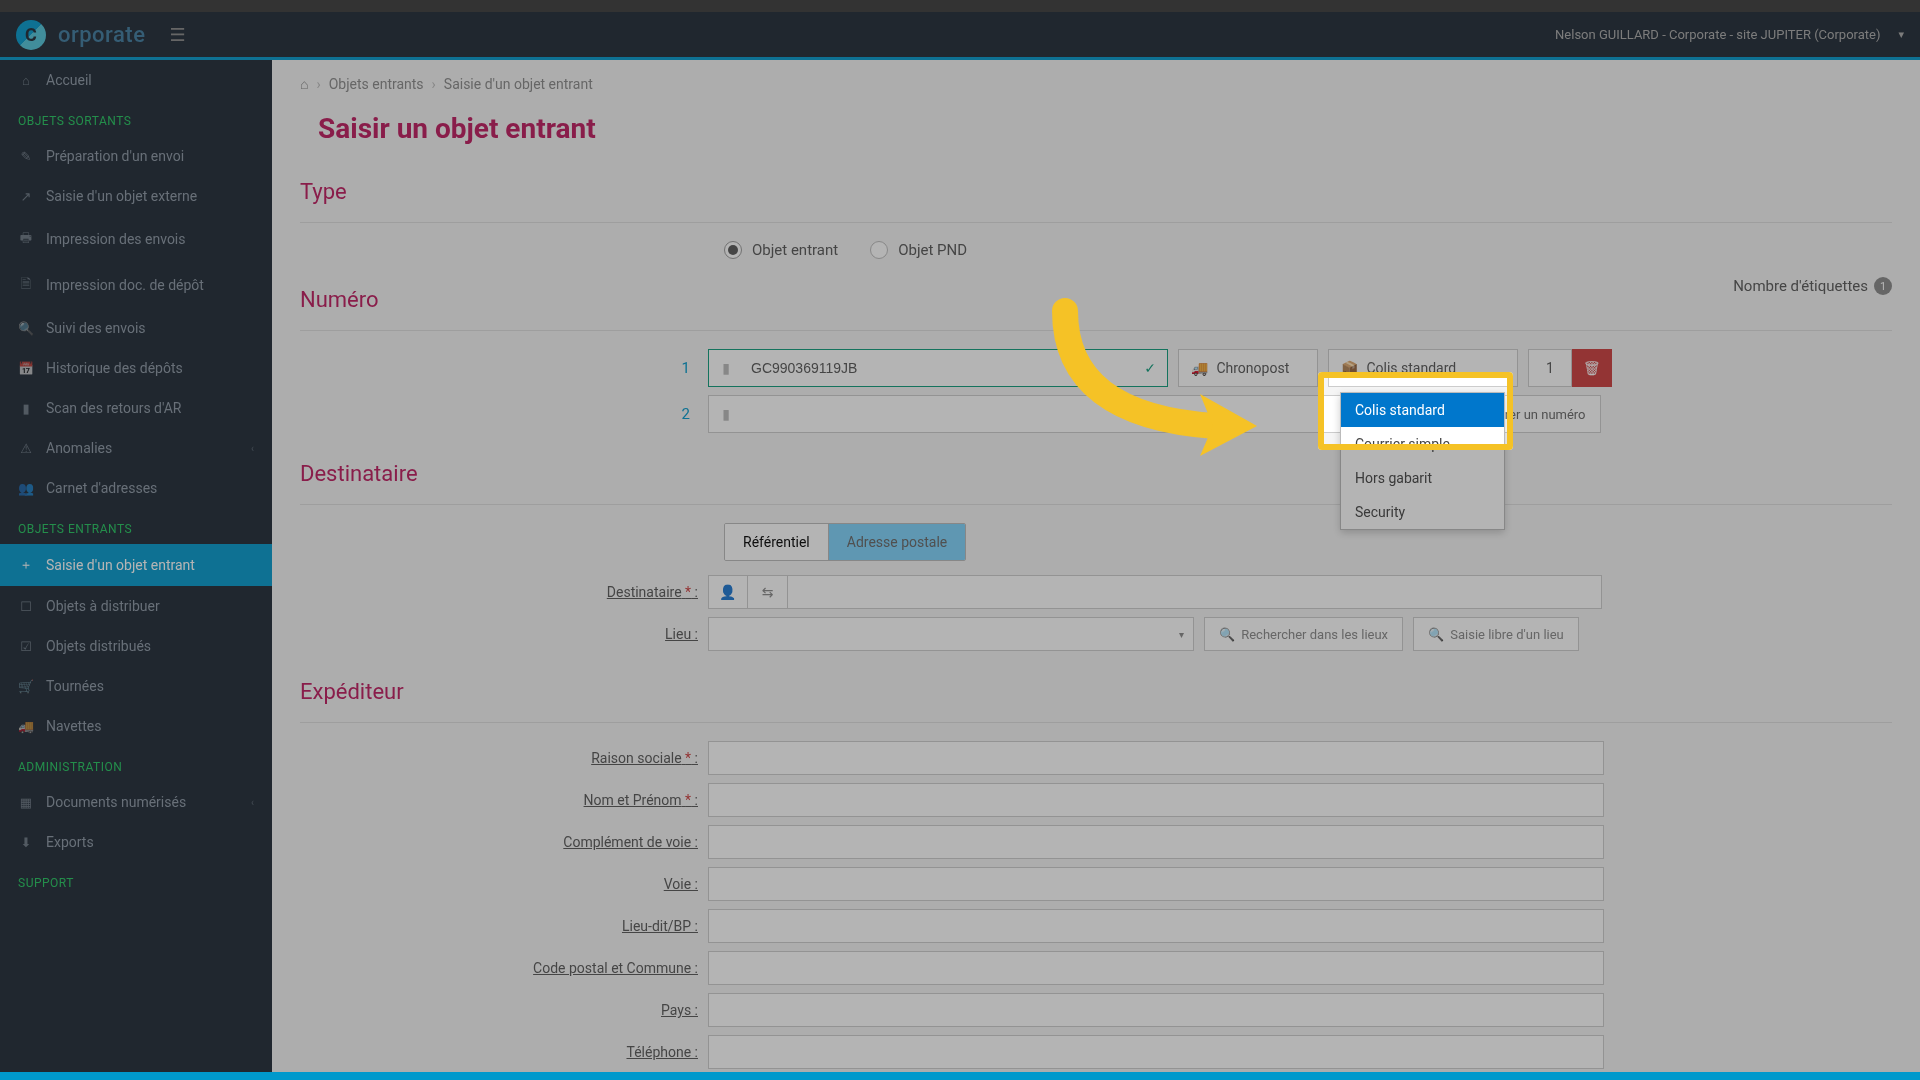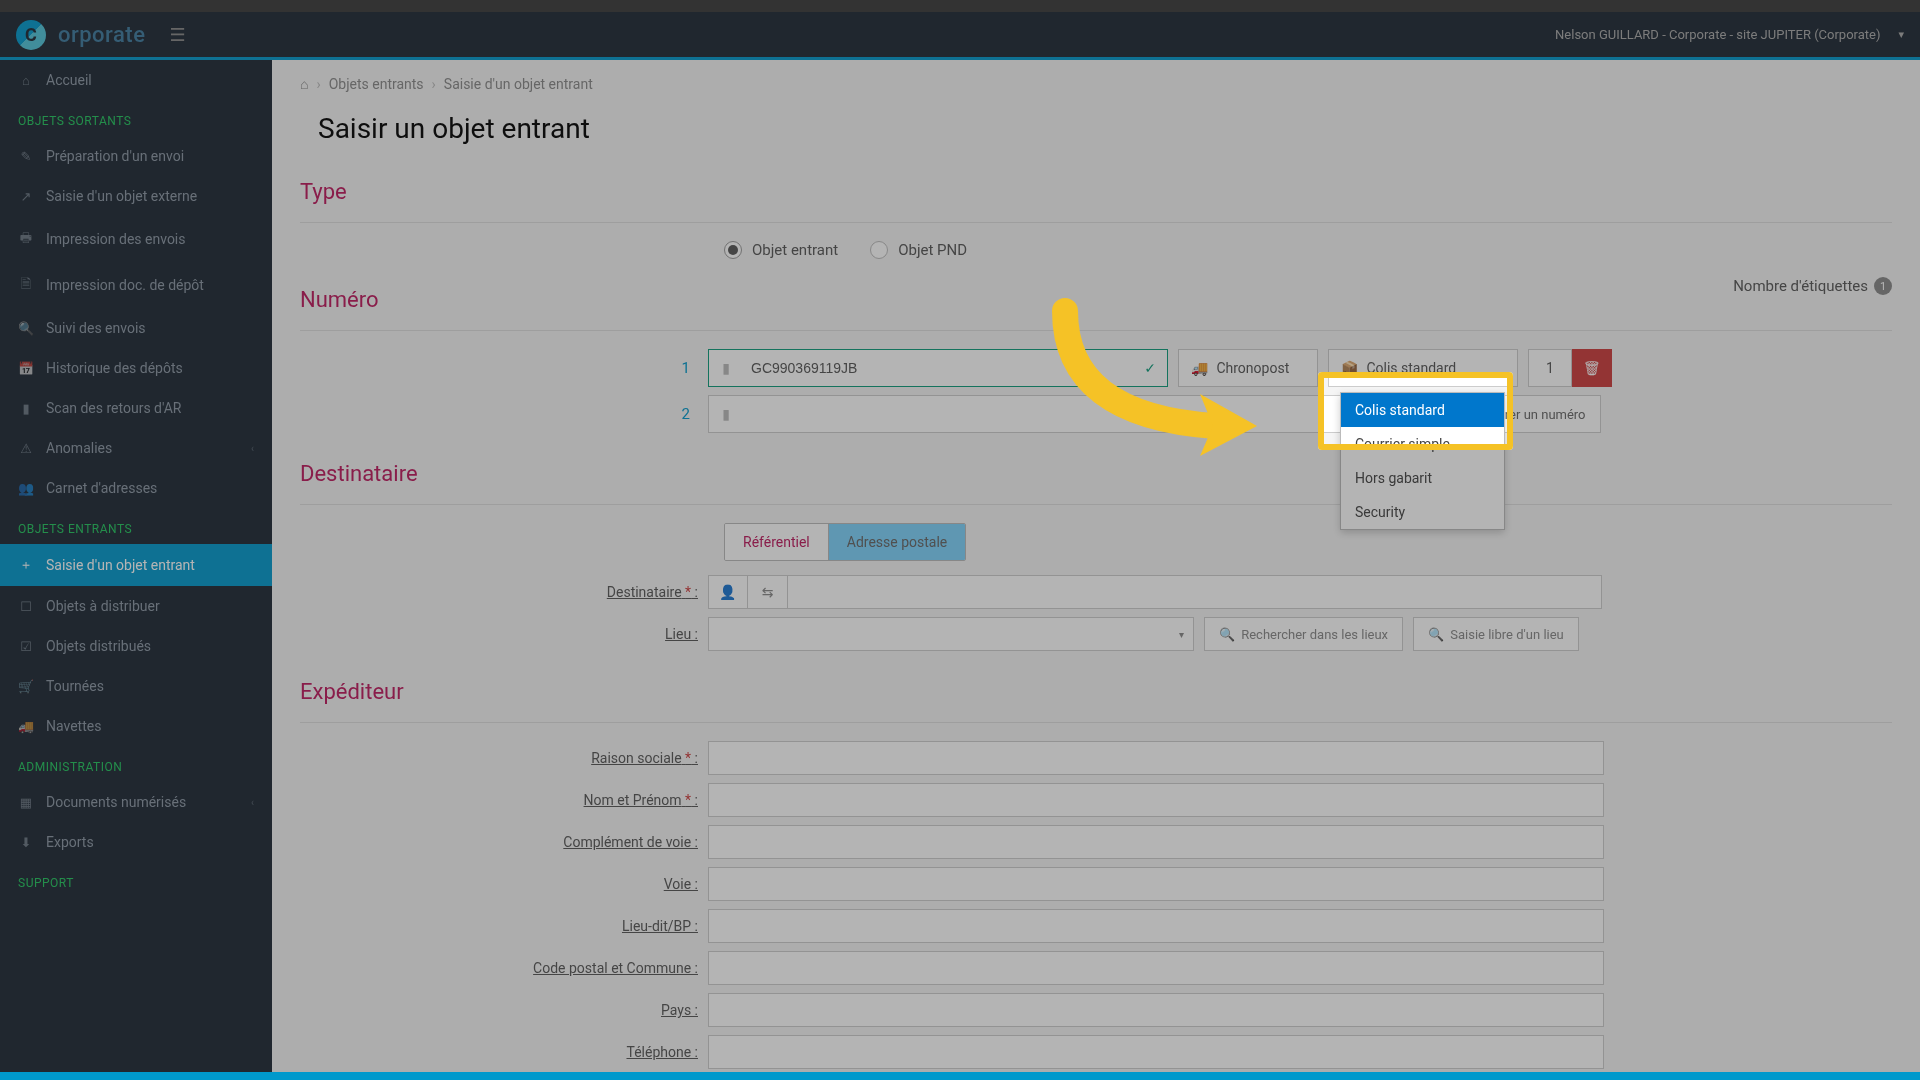--- a/index.html
+++ b/index.html
@@ -24,21 +24,21 @@
 .sidebar-header { padding: 14px 18px 8px; font-size: 12px; color: #22c55e; text-transform: uppercase; letter-spacing: 0.5px; }
 .sidebar-icon { width: 16px; text-align: center; font-size: 13px; opacity: 0.7; }
 .sidebar-item.active .sidebar-icon { opacity: 1; }
 .sidebar-chevron { margin-left: auto; font-size: 10px; opacity: 0.5; }
 
 
 .main { position: absolute; left: 272px; top: 60px; right: 0; bottom: 0; background: #f5f5f5; overflow-y: auto; padding: 0 28px 40px; }
 .breadcrumb { padding: 16px 0; color: #888; font-size: 14px; display: flex; align-items: center; gap: 8px; }
 .breadcrumb a { color: #888; text-decoration: none; }
 .breadcrumb .sep { color: #bbb; }
-.page-title { font-size: 28px; font-weight: 400; color: #000000; padding: 4px 18px 24px; }
+.page-title { font-size: 28px; font-weight: 700; color: #be185d; padding: 4px 18px 24px; }
 
 .section-title { font-size: 22px; font-weight: 400; color: #be185d; padding: 10px 0; }
 .section-title-row { display: flex; justify-content: space-between; align-items: flex-start; }
 .label-count { font-size: 15px; color: #555; display: flex; align-items: center; gap: 6px; }
 .badge-circle { display: inline-flex; width: 18px; height: 18px; border-radius: 50%; background: #888; color: #fff; font-size: 11px; align-items: center; justify-content: center; }
 
 hr.divider { border: none; border-top: 1px solid #ddd; margin: 8px 0 18px; }
 
 
 .radio-row { display: flex; gap: 32px; padding-left: 424px; margin-bottom: 18px; }
@@ -57,21 +57,21 @@
 .numero-check { width: 34px; display: flex; align-items: center; justify-content: center; color: #0a9b7a; }
 .carrier-box { margin-left: 10px; height: 38px; border: 1px solid #ccc; background: #fff; display: flex; align-items: center; padding: 0 12px; gap: 8px; color: #555; font-size: 14px; flex: 0 0 140px; }
 .type-box { margin-left: 10px; height: 38px; border: 1px solid #ccc; background: #fff; display: flex; align-items: center; padding: 0 12px; gap: 8px; color: #555; font-size: 14px; flex: 0 0 190px; }
 .count-box { margin-left: 10px; height: 38px; width: 44px; border: 1px solid #ccc; background: #fff; display: flex; align-items: center; justify-content: center; color: #555; }
 .delete-btn { margin-left: 0; height: 38px; width: 40px; background: #cc3b3b; color: #fff; display: flex; align-items: center; justify-content: center; cursor: pointer; }
 .gen-btn { margin-left: 10px; height: 38px; border: 1px solid #ccc; background: #fff; padding: 0 14px; font-size: 13px; color: #666; display: flex; align-items: center; }
 
 
 .tabs { display: flex; margin-top: 6px; margin-left: 424px; border: 1px solid #bbb; width: fit-content; border-radius: 2px; overflow: hidden; }
 .tab { padding: 10px 18px; font-size: 14px; color: #666; background: #7dd3fc; cursor: pointer; }
-.tab.active { color: #be185d; background: #fff; }
+.tab.active { color: #000000; background: #fff; }
 .tab + .tab { border-left: 1px solid #bbb; }
 
 
 .form-row { display: flex; align-items: center; margin-bottom: 8px; }
 .form-label { width: 408px; text-align: right; color: #555; font-size: 14px; padding-right: 10px; text-decoration: underline; }
 .form-label .req { color: #cc3b3b; }
 .form-input { height: 34px; border: 1px solid #ccc; background: #fff; padding: 0 10px; font-size: 14px; outline: none; }
 .form-input.full { flex: 0 0 896px; }
 .dest-icons { display: flex; }
 .dest-icon-btn { width: 40px; height: 34px; border: 1px solid #ccc; background: #fff; display: flex; align-items: center; justify-content: center; color: #888; }

